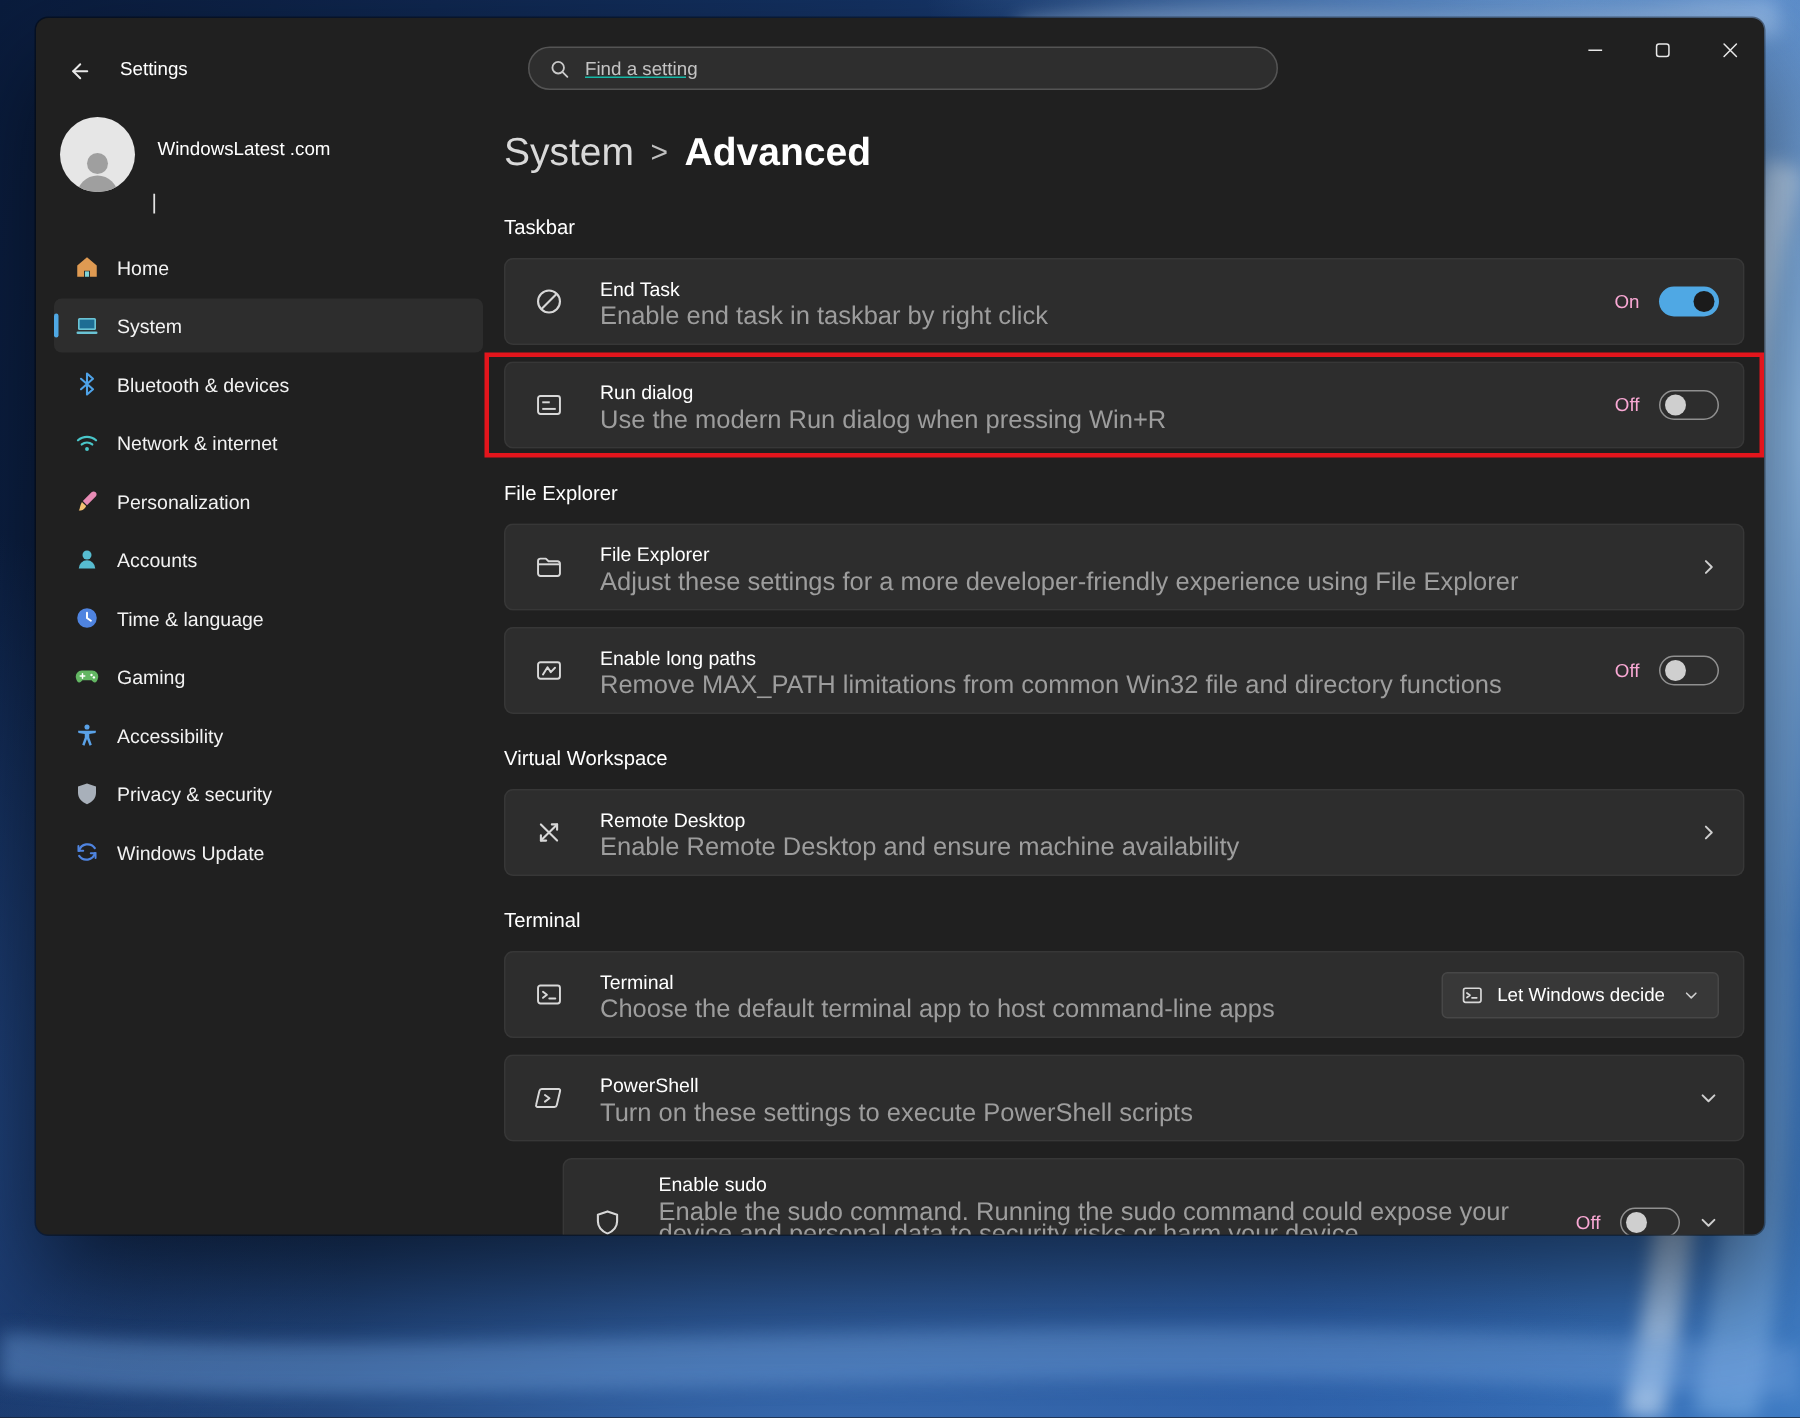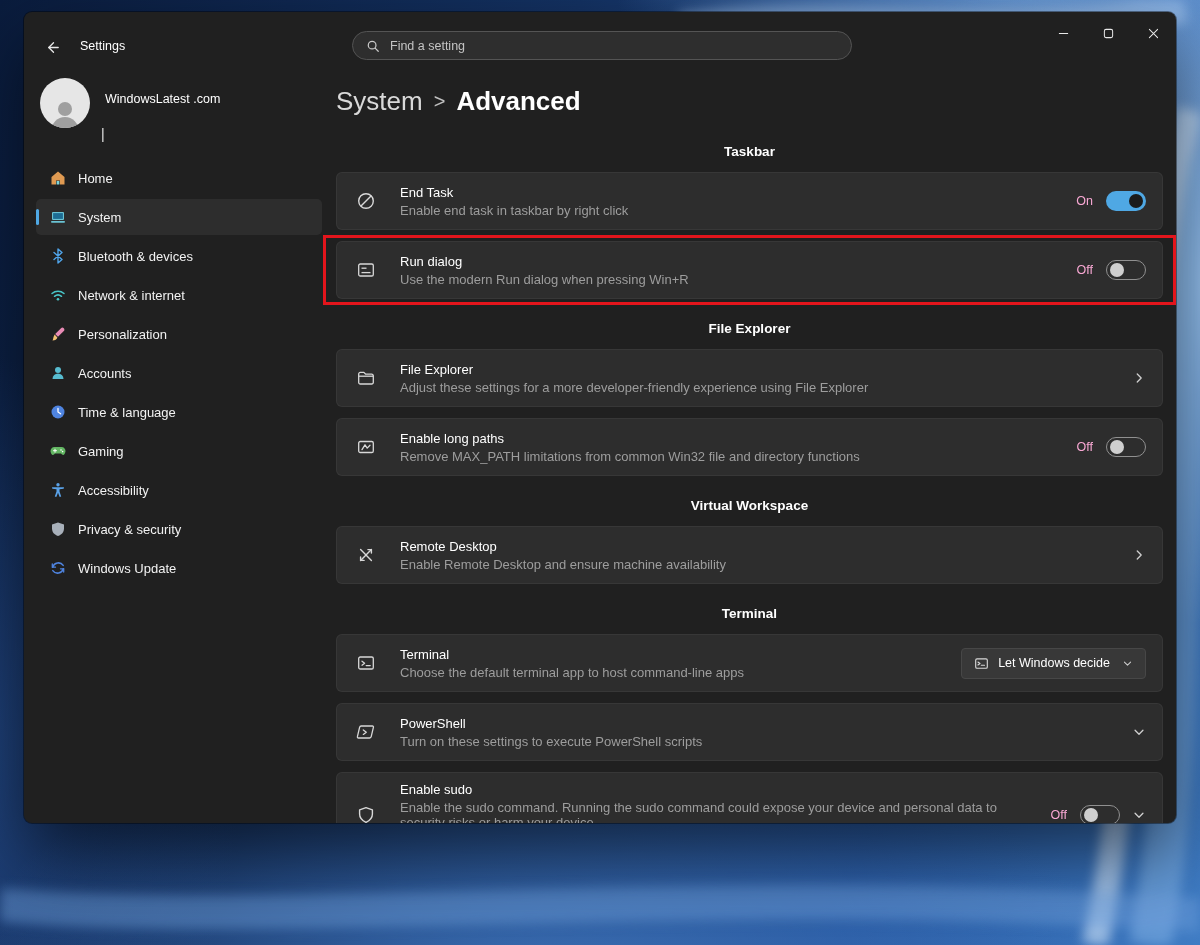--- a/index.html
+++ b/index.html
@@ -28,21 +28,21 @@
   
   .back-btn { position:absolute; left:12px; top:22px; width:34px; height:26px; border-radius:4px;
     display:flex; align-items:center; justify-content:center; }
   .back-btn .icon { width:15px; height:15px; }
   .app-title { position:absolute; left:56px; top:27px; font-size:12.5px; color:#ffffff; }
   .search-box { position:absolute; left:328px; top:19px; width:500px; height:29px;
     background:#2e2e2e; border:1px solid #545454; border-radius:16px;
     display:flex; align-items:center; gap:8px; padding:0 13px; }
   .search-box .icon { width:14px; height:14px; flex:none; }
   .search-input { flex:1; background:transparent; border:none; outline:none;
-    color:#ef4444; font-size:12.5px; font-family:inherit; }
+    color:#14b8a6; font-size:12.5px; font-family:inherit;text-decoration:underline; }
   .search-input::placeholder { color:#c4c4c4; }
   .win-controls { position:absolute; top:0; right:0; display:flex; }
   .win-btn { width:45px; height:42px; display:flex; align-items:center; justify-content:center; background:transparent; border:none; }
   .win-btn .icon { width:11px; height:11px; }
   
   .sidebar { position:absolute; left:0; top:60px; width:312px; bottom:0; }
   .profile { position:absolute; left:0; top:0; width:312px; height:80px; }
   .avatar { position:absolute; left:16px; top:6px; width:50px; height:50px; border-radius:50%;
     background:#e6e6e6; overflow:hidden; display:flex; align-items:flex-end; justify-content:center; }
   .avatar .icon { width:40px; height:40px; margin-bottom:-6px; }
@@ -56,29 +56,29 @@
   .nav-item.selected { background:#2d2d2d; }
   .nav-item.selected::before { content:""; position:absolute; left:0; top:10px; bottom:10px;
     width:3px; border-radius:2px; background:var(--accent,#4fa8e4); }
   
   .main { position:absolute; left:312px; top:60px; right:13px; bottom:0; }
   .breadcrumb { padding-top:14px; height:50px; display:flex; align-items:baseline; gap:11px; }
   .crumb-parent { font-size:26px; color:#d9d9d9; font-weight:400; }
   .crumb-sep { font-size:20px; color:#c0c0c0; position:relative; top:-2px; }
   .crumb-current { font-size:26px; color:#ffffff; font-weight:700; }
   .section { margin-top:22px; }
-  .section-title { font-size:13.5px; font-weight:700; color:#ffffff; line-height:16px;text-align:center; }
+  .section-title { font-size:13.5px; font-weight:400; color:#ffffff; line-height:16px; }
   .cards { margin-top:12px; display:flex; flex-direction:column; gap:11px; }
   .card { position:relative; min-height:58px; background:#2d2d2d; border:1px solid rgba(255,255,255,.05);
     border-radius:6px; display:flex; align-items:center; padding:9px 16px 9px 19px; }
-  .card.tall { min-height:74px; }
+  .card.tall { min-height:74px;margin-left:39px; }
   .card-icon { width:20px; height:20px; flex:none; margin-right:24px; }
   .card-text { flex:1; min-width:0; padding-right:14px; }
   .card-title { font-size:13px; color:#ffffff; }
-  .card-desc { font-size:13px; color:#9d9d9d; margin-top:3px; max-width:660px; line-height:15px; }
+  .card-desc { font-size:17px; color:#9d9d9d; margin-top:3px; max-width:660px; line-height:15px; }
   .learn-more { display:inline-block; font-size:11.5px; color:var(--link,#6cb2ef); margin-top:2px; }
   .card-right { display:flex; align-items:center; gap:12px; flex:none; }
   .toggle-label { font-size:12.5px; color:#f9a8d4; margin-right:1px; }
   .toggle { width:40px; height:20px; border-radius:10px; position:relative; flex:none; }
   .toggle.on { background:var(--accent,#4fa8e4); }
   .toggle.on .knob { position:absolute; right:3px; top:3px; width:14px; height:14px; border-radius:50%; background:#1b1b1b; }
   .toggle.off { border:1px solid #909090; background:transparent; }
   .toggle.off .knob { position:absolute; left:3px; top:2px; width:14px; height:14px; border-radius:50%; background:#cfcfcf; }
   .chevron { width:14px; height:14px; }
   .dropdown-btn { display:flex; align-items:center; gap:9px; height:31px; padding:0 12px;

